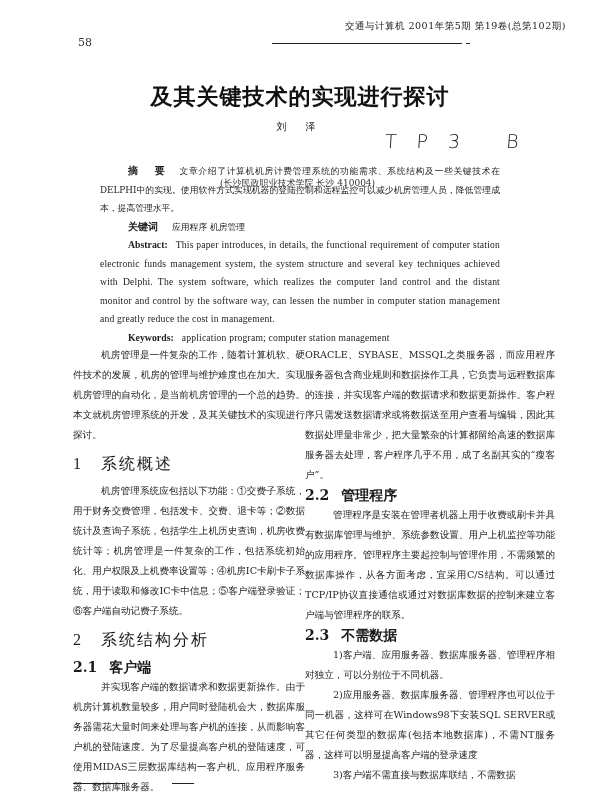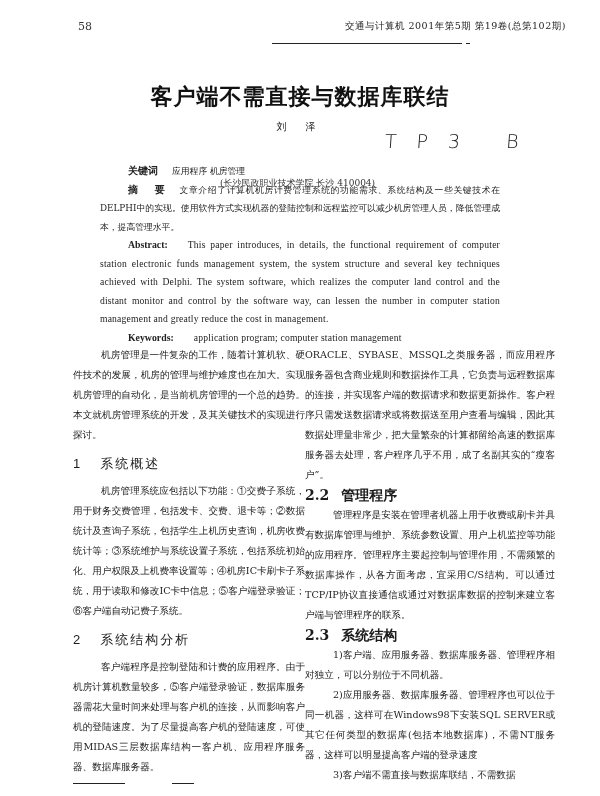--- a/index.html
+++ b/index.html
@@ -1,93 +1,96 @@
 <!DOCTYPE html>
 <html><head>
 <meta charset="utf-8">
 <style>
   html, body { margin: 0; padding: 0; }
   body {
     width: 600px; height: 796px; background: #ffffff; position: relative; overflow: hidden;
     font-family: "DejaVu Serif", "Liberation Serif", serif; color: #1a1a1a;
   }
   .abs { position: absolute; }
-  .page-num { left: 78px; top: 20px; font-size: 11px; color: #333; }
+  .page-num { left: 78px; top: 36px; font-size: 11px; color: #333; }
   .running-head { left: 305px; top: 20px; font-size: 9.5px; color: #222; letter-spacing: 0.5px; white-space: nowrap; margin-left: 40px; }
   .head-rule { left: 272px; top: 43px; width: 190px; height: 1px; background: #222; }
   .head-rule2 { left: 466px; top: 43px; width: 4px; height: 1px; background: #222; }
   .title { left: 0; width: 600px; top: 82px; text-align: center; font-size: 22px; font-weight: bold; letter-spacing: 1px; color: #111; }
   .author { left: 0; width: 600px; top: 120px; text-align: center; font-size: 10px; letter-spacing: 8px; color: #222; }
   .affil { left: 220px; top: 143px; font-size: 9px; color: #333; white-space: nowrap; margin-top: 34px; }
   .handwriting { left: 385px; top: 130px; font-family: "DejaVu Sans", sans-serif; font-size: 19px; color: #222; font-weight: 300; letter-spacing: 20px; white-space: nowrap; transform: skewX(-4deg); }
   .abstract-block { left: 100px; top: 162px; width: 400px; font-size: 8.8px; line-height: 18.5px; color: #222; text-align: justify; }
   .abstract-block .lbl { font-weight: bold; font-size: 10px; margin-right: 8px; letter-spacing: 6px; }
   .indent { text-indent: 28px; }
   .en { font-family: "Liberation Serif", serif; font-size: 9.6px; letter-spacing: 0.2px; }
-  .en .lbl { letter-spacing: 0; font-size: 9.8px; margin-right: 20px; }
+  .en .lbl { letter-spacing: 0; font-size: 9.8px; margin-right: 8px; }
   .col { top: 345px; width: 232px; font-size: 9.6px; line-height: 20px; color: #1c1c1c; text-align: justify; }
   .col-left { left: 73px; }
   .col-right { left: 305px; top: 345px; width: 250px; }
   .para { margin: 0; }
-  .h1 { font-family: Liberation Sans, sans-serif; font-size: 13px; margin: 8px 0 6px 0; line-height: 22px; letter-spacing: 2px; }
+  .h1 { font-family: Liberation Serif, serif; font-size: 16px; margin: 8px 0 6px 0; line-height: 22px; letter-spacing: 2px; }
   .h1 .num { margin-right: 18px; }
   .h2 { font-weight: bold; font-size: 14px; margin: 0; line-height: 20px; }
   .h2 .num { margin-right: 12px; }
   .foot-rule { left: 73px; top: 783px; width: 52px; height: 1px; background: #222; }
   .foot-rule2 { left: 172px; top: 783px; width: 22px; height: 1px; background: #222; }
 </style>
 </head>
 <body>
 
 <div class="abs page-num">58</div>
 <div class="abs running-head">交通与计算机  2001年第5期  第19卷(总第102期)</div>
 <div class="abs head-rule"></div>
 <div class="abs head-rule2"></div>
 
-<div class="abs title">客户端不需直接与数据库联结</div>
+<div class="abs title">及其关键技术的实现进行探讨</div>
 <div class="abs author">刘  泽</div>
 <div class="abs affil">(长沙民政职业技术学院  长沙 410004)</div>
 <div class="abs handwriting">TP3  B</div>
 
 <div class="abs abstract-block">
   <p class="para indent">
-    <span class="lbl" style="letter-spacing:0;margin-right:14px;">关键词</span><span>应用程序  机房管理</span>
+    <span class="lbl">摘 要</span><span>文章介绍了计算机机房计费管理系统的功能需求、系统结构及一些关键技术在DELPHI中的实现。使用软件方式实现机器的登陆控制和远程监控可以减少机房管理人员，降低管理成本，提高管理水平。</span>
   </p>
   <p class="para indent">
-    <span class="lbl">摘 要</span><span>文章介绍了计算机机房计费管理系统的功能需求、系统结构及一些关键技术在DELPHI中的实现。使用软件方式实现机器的登陆控制和远程监控可以减少机房管理人员，降低管理成本，提高管理水平。</span>
+    <span class="lbl" style="letter-spacing:0;margin-right:14px;">关键词</span><span>应用程序  机房管理</span>
   </p>
   <p class="para indent en">
     <span class="lbl" style="font-weight:bold;">Abstract:</span><span>This paper introduces, in details, the functional requirement of computer station electronic funds management system, the system structure and several key techniques achieved with Delphi. The system software, which realizes the computer land control and the distant monitor and control by the software way, can lessen the number in computer station management and greatly reduce the cost in management.</span>
   </p>
   <p class="para indent en">
     <span class="lbl" style="font-weight:bold;">Keywords:</span><span>application program; computer station management</span>
   </p>
 </div>
 
 <div class="abs col col-left">
   <p class="para indent">机房管理是一件复杂的工作，随着计算机软、硬件技术的发展，机房的管理与维护难度也在加大。实现机房管理的自动化，是当前机房管理的一个总的趋势。本文就机房管理系统的开发，及其关键技术的实现进行探讨。</p>
   <div class="h1">
     <span class="num">1</span><span>系统概述</span>
   </div>
-  <p class="para indent">机房管理系统应包括以下功能：①交费子系统，用于财务交费管理，包括发卡、交费、退卡等；②数据统计及查询子系统，包括学生上机历史查询，机房收费统计等；③系统维护与系统设置子系统，包括系统初始化、用户权限及上机费率设置等；④机房IC卡刷卡子系统，用于读取和修改IC卡中信息；⑤客户端登录验证；⑥客户端自动记费子系统。</p>
+  <p class="para indent">机房管理系统应包括以下功能：①交费子系统，用于财务交费管理，包括发卡、交费、退卡等；②数据统计及查询子系统，包括学生上机历史查询，机房收费统计等；机房管理是一件复杂的工作，包括系统初始化、用户权限及上机费率设置等；④机房IC卡刷卡子系统，用于读取和修改IC卡中信息；⑤客户端登录验证；⑥客户端自动记费子系统。</p>
   <div class="h1">
     <span class="num">2</span><span>系统结构分析</span>
   </div>
-  <p class="para indent">客户端程序是控制登陆和计费的应用程序。由于机房计算机数量较多，⑤客户端登录验证，数据库服务器需花大量时间来处理与客户机的连接，从而影响客户机的登陆速度。为了尽量提高客户机的登陆速度，可使用MIDAS三层数据库结构一客户机、应用程序服务器、数据库服务器。</p>
+  <div class="h2">
+    <span class="num">2.1</span><span>客户端</span>
+  </div>
+  <p class="para indent">并实现客户端的数据请求和数据更新操作。由于机房计算机数量较多，用户同时登陆机会大，数据库服务器需花大量时间来处理与客户机的连接，从而影响客户机的登陆速度。为了尽量提高客户机的登陆速度，可使用MIDAS三层数据库结构一客户机、应用程序服务器、数据库服务器。</p>
 
 </div>
 
 <div class="abs col col-right">
   <p class="para">ORACLE、SYBASE、MSSQL之类服务器，而应用程序服务器包含商业规则和数据操作工具，它负责与远程数据库的连接，并实现客户端的数据请求和数据更新操作。客户程序只需发送数据请求或将数据送至用户查看与编辑，因此其数据处理量非常少，把大量繁杂的计算都留给高速的数据库服务器去处理，客户程序几乎不用，成了名副其实的“瘦客户”。</p>
   <div class="h2">
     <span class="num">2.2</span><span>管理程序</span>
   </div>
   <p class="para indent">管理程序是安装在管理者机器上用于收费或刷卡并具有数据库管理与维护、系统参数设置、用户上机监控等功能的应用程序。管理程序主要起控制与管理作用，不需频繁的数据库操作，从各方面考虑，宜采用C/S结构。可以通过TCP/IP协议直接通信或通过对数据库数据的控制来建立客户端与管理程序的联系。</p>
   <div class="h2">
-    <span class="num">2.3</span><span>系统结构</span>
+    <span class="num">2.3</span><span>不需数据</span>
   </div>
   <p class="para indent">1)客户端、应用服务器、数据库服务器、管理程序相对独立，可以分别位于不同机器。</p>
   <p class="para indent">2)应用服务器、数据库服务器、管理程序也可以位于同一机器，这样可在Windows98下安装SQL SERVER或其它任何类型的数据库(包括本地数据库)，不需NT服务器，这样可以明显提高客户端的登录速度</p>
   <p class="para indent">3)客户端不需直接与数据库联结，不需数据</p>
 </div>
 
 <div class="abs foot-rule"></div>
 <div class="abs foot-rule2"></div>
 
 </body></html>

